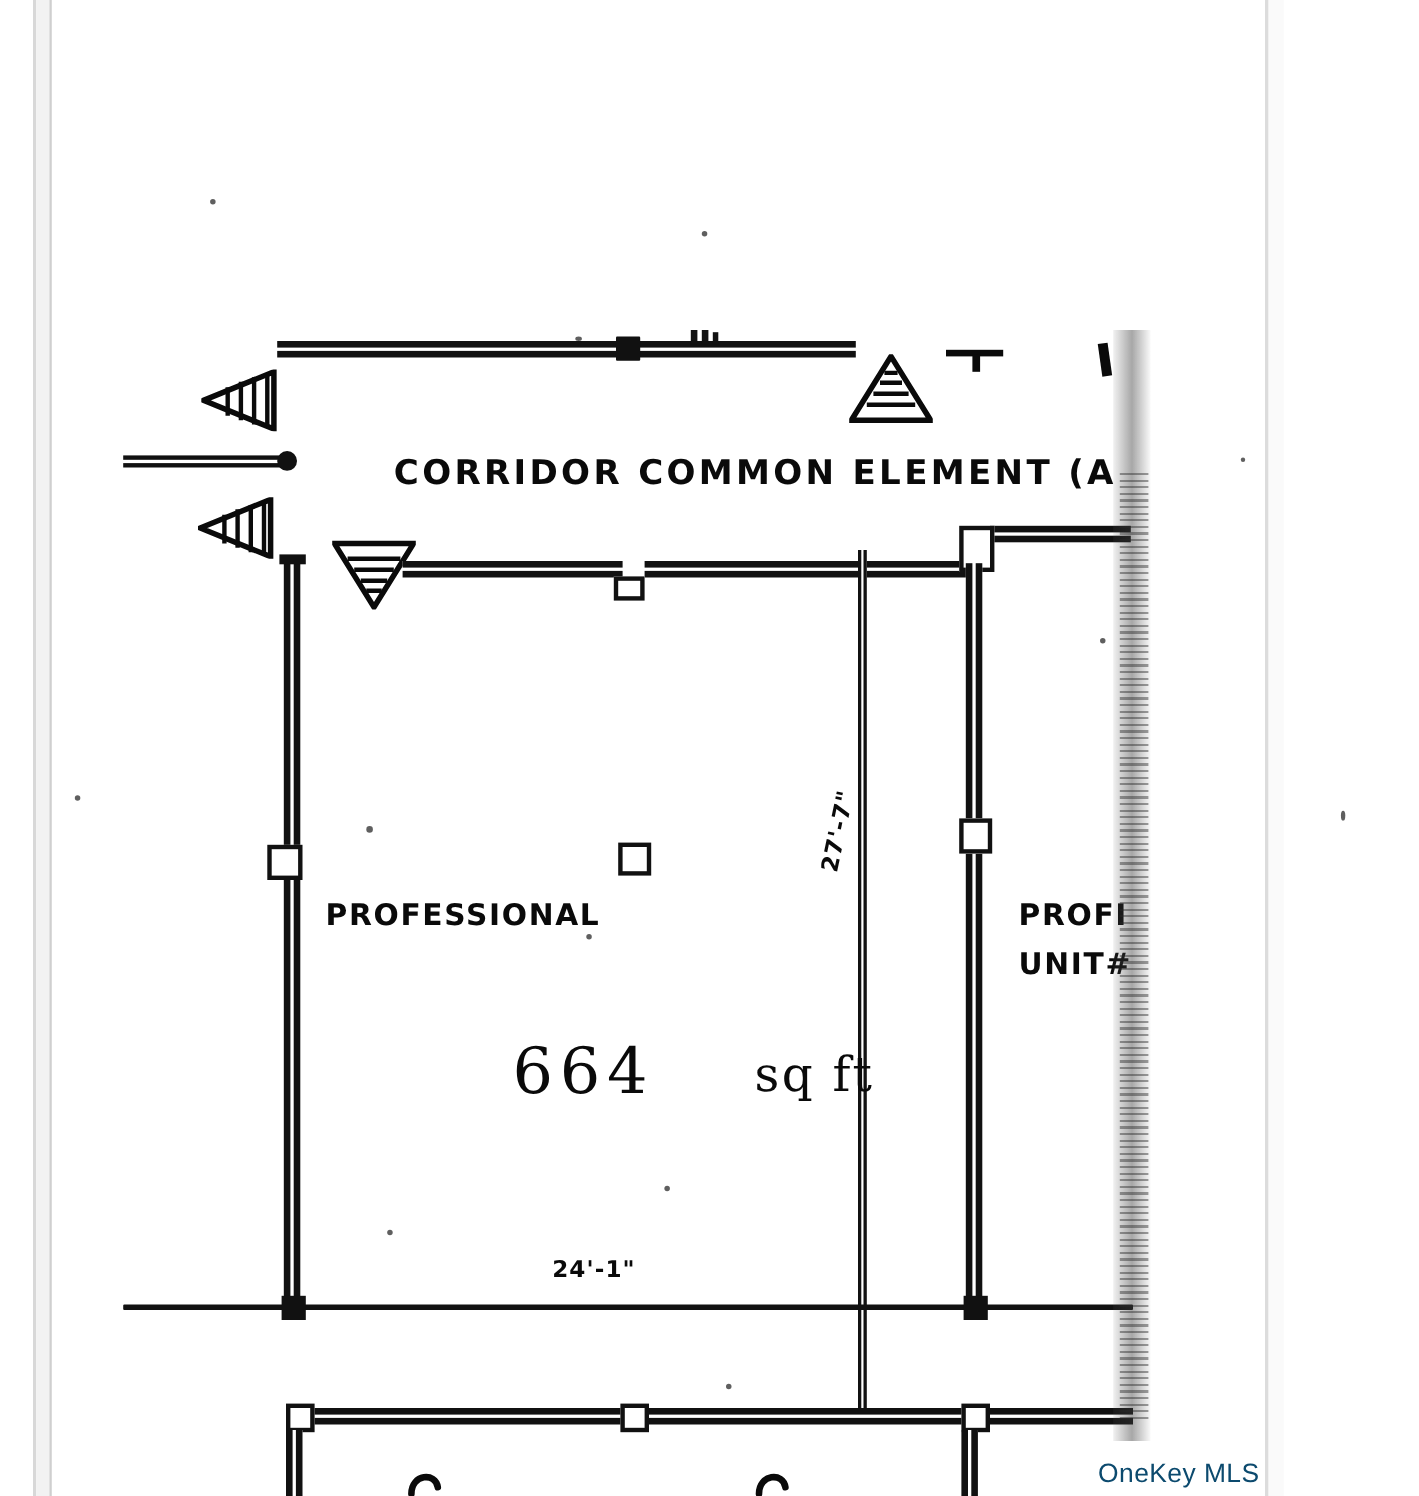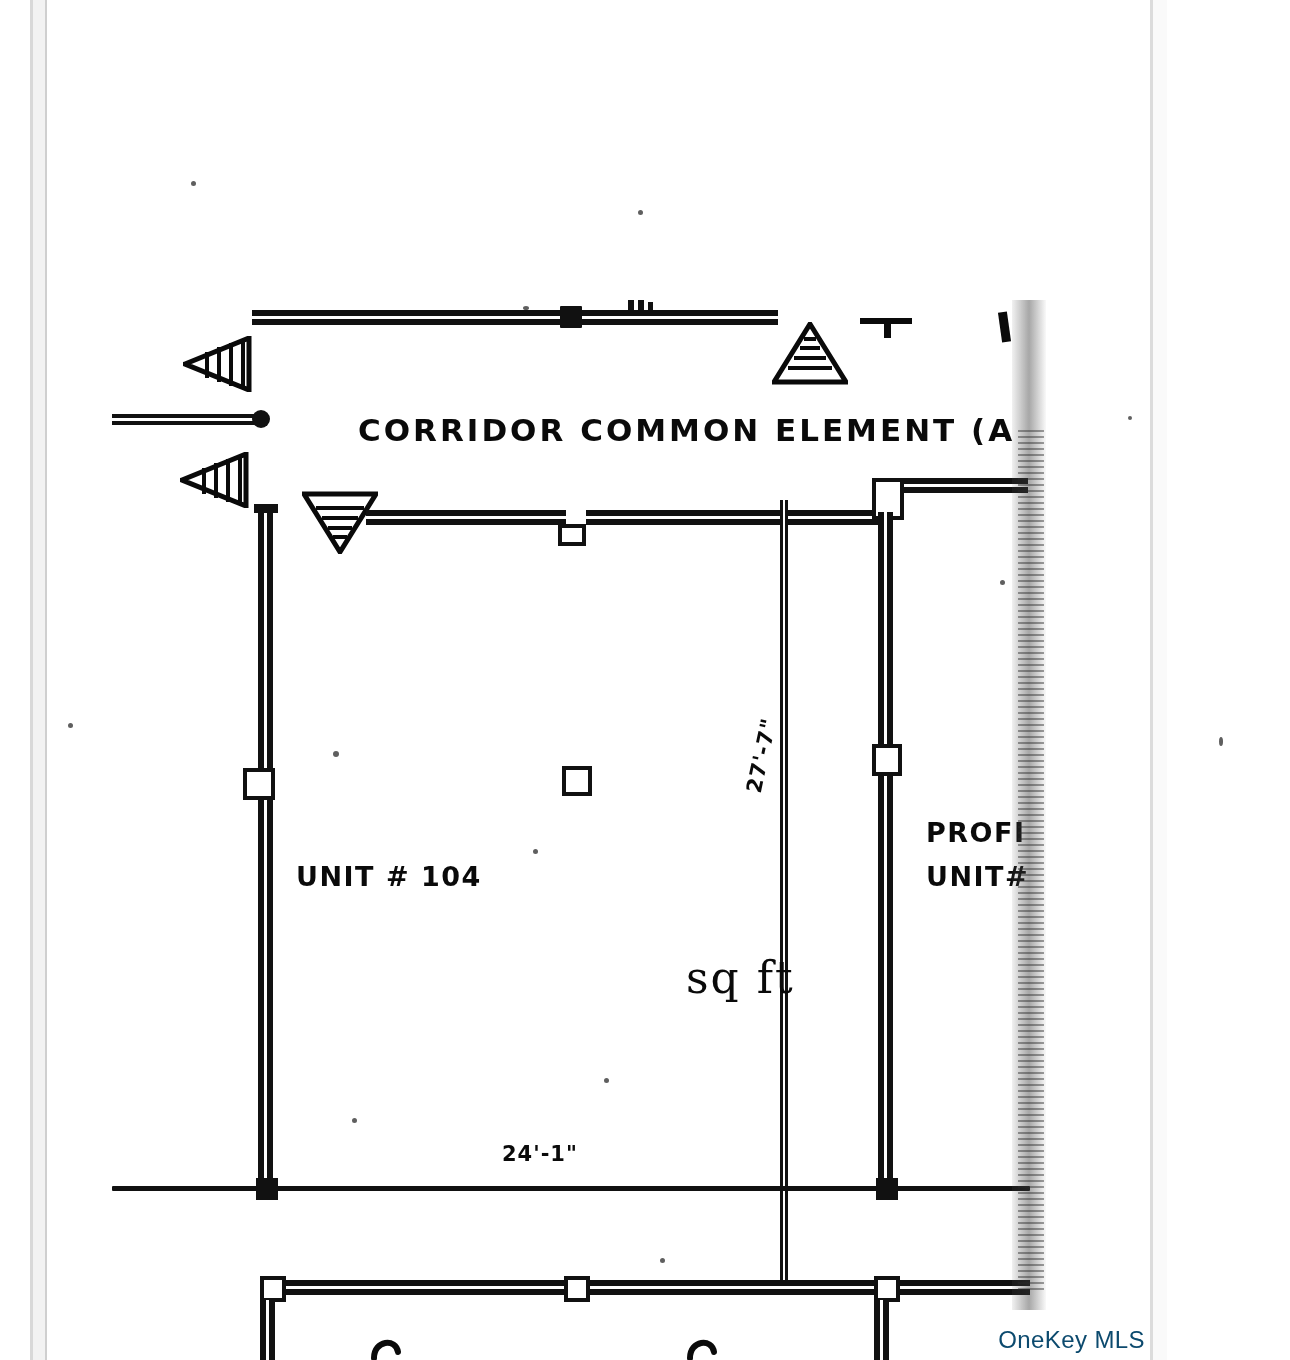--- a/index.html
+++ b/index.html
@@ -269,22 +269,23 @@
 
   <div class="hand" style="left:378px; top:1336px; font-size:40px; font-family:'DejaVu Serif',serif; letter-spacing:4px;">&nbsp;</div>
   <div class="hand" style="left:690px; top:1336px; font-size:40px; font-family:'DejaVu Serif',serif; letter-spacing:4px;">&nbsp;</div>
   <svg style="position:absolute; left:360px; top:1330px;" width="420" height="30" viewBox="0 0 420 30">
     <path d="M14 28 C14 10, 36 8, 38 22" stroke="#0a0a0a" stroke-width="6" fill="none" stroke-linecap="round"></path>
     <path d="M330 28 C330 10, 352 8, 354 22" stroke="#0a0a0a" stroke-width="6" fill="none" stroke-linecap="round"></path>
   </svg>
 
   <div class="post" style="left:562px; top:766px; width:30px; height:30px;"></div>
 
-  <div class="hand hand-unit" style="left:296px; top:856px;">UNIT # 104</div>
-
+  <div class="hand hand-unit" style="left:296px; top:812px;">PROFESSIONAL</div>
+
+  <div class="hand hand-area" style="left:466px; top:940px;">664</div>
   <div class="hand hand-area-unit" style="left:686px; top:952px;">sq ft</div>
 
   <div class="hand hand-unit" style="left:926px; top:812px;">PROFI</div>
   <div class="hand hand-unit" style="left:926px; top:856px;">UNIT#</div>
 
   <div class="hand hand-dim" style="left:742px; top:790px; transform: rotate(-78deg); transform-origin: left top;">27'-7"</div>
 
   <div class="hand hand-dim" style="left:502px; top:1142px;">24'-1"</div>
 
   <div class="smudge"></div>

